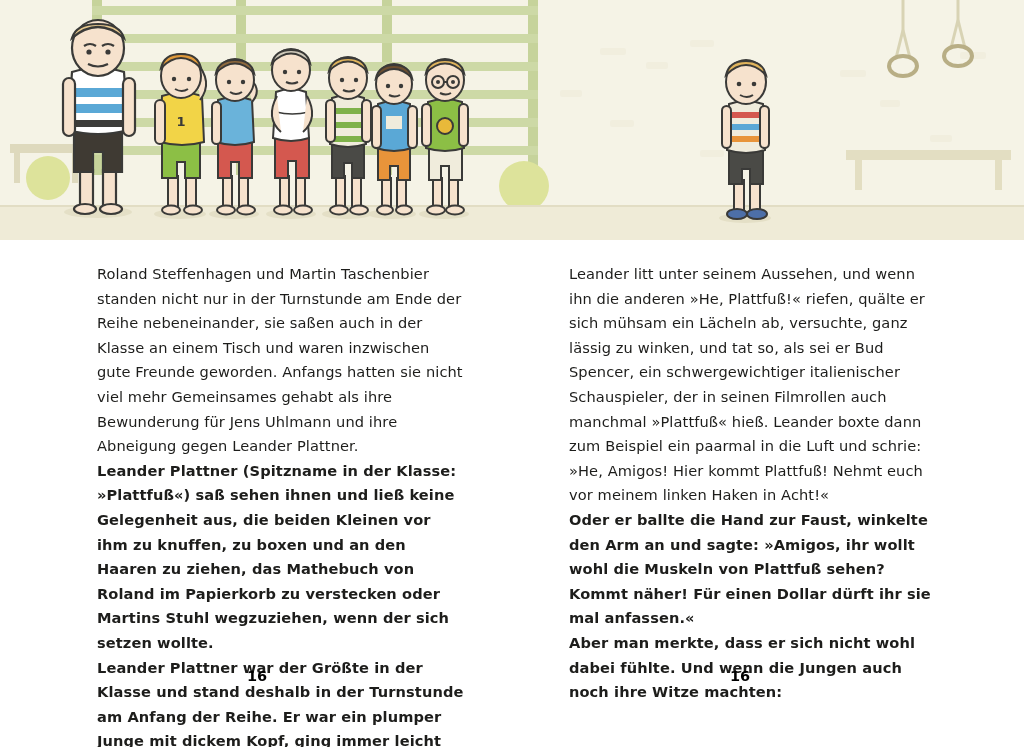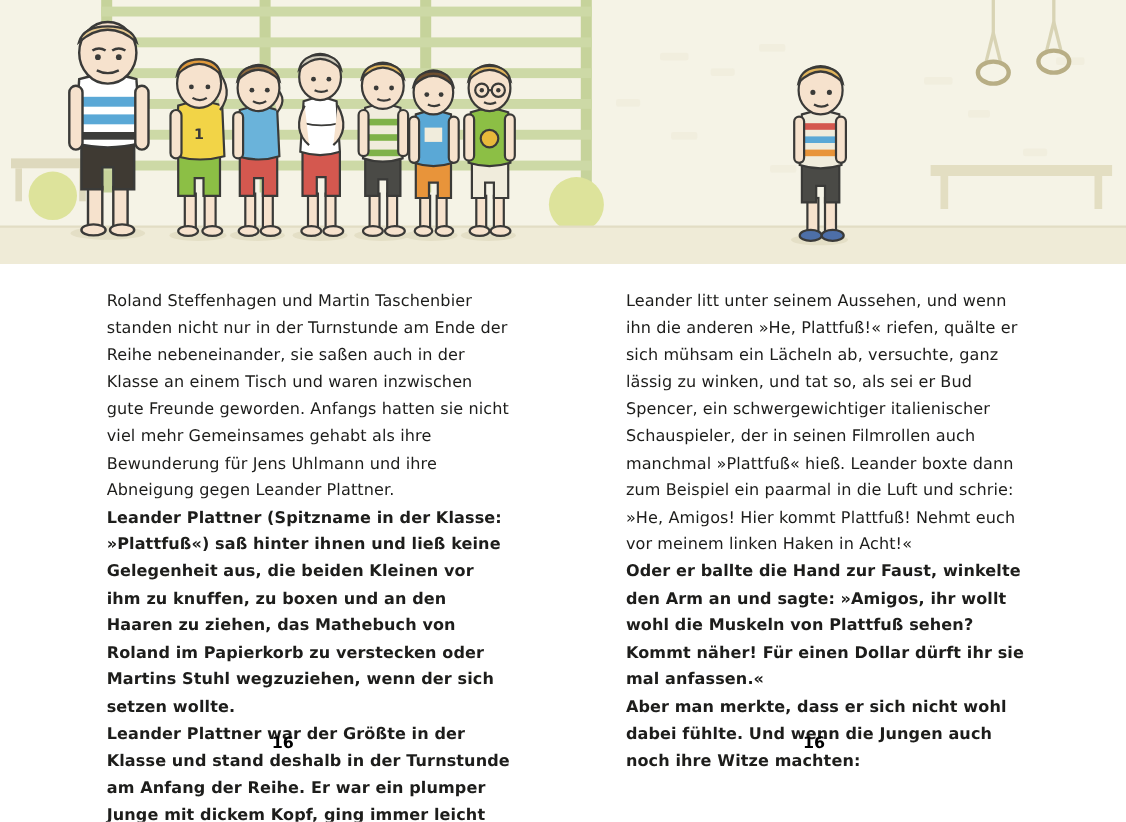--- a/index.html
+++ b/index.html
@@ -294,21 +294,21 @@
         <path d="M740 95 q7 4 13 0" stroke="#3a3a38" stroke-width="2" fill="none"></path>
       </g>
     </g>
   </svg>
 </div>
 
 <div class="page-body">
 
   <div class="column col-left">
     <p class="para">Roland Steffenhagen und Martin Taschenbier standen nicht nur in der Turnstunde am Ende der Reihe nebeneinander, sie saßen auch in der Klasse an einem Tisch und waren inzwischen gute Freunde geworden. Anfangs hatten sie nicht viel mehr Gemeinsames gehabt als ihre Bewunderung für Jens Uhlmann und ihre Abneigung gegen Leander Plattner.</p>
-    <p class="para">Leander Plattner (Spitzname in der Klasse: »Plattfuß«) saß hinter ihnen und ließ keine Gelegenheit aus, die beiden Kleinen vor ihm zu knuffen, zu boxen und an den Haaren zu ziehen, das Mathebuch von Roland im Papierkorb zu verstecken oder Martins Stuhl wegzuziehen, wenn der sich setzen wollte.</p>
+    <p class="para">Leander Plattner (Spitzname in der Klasse: »Plattfuß«) saß sehen ihnen und ließ keine Gelegenheit aus, die beiden Kleinen vor ihm zu knuffen, zu boxen und an den Haaren zu ziehen, das Mathebuch von Roland im Papierkorb zu verstecken oder Martins Stuhl wegzuziehen, wenn der sich setzen wollte.</p>
     <p class="para">Leander Plattner war der Größte in der Klasse und stand deshalb in der Turnstunde am Anfang der Reihe. Er war ein plumper Junge mit dickem Kopf, ging immer leicht vornübergebeugt und ließ dabei die langen</p>
   </div>
 
   <div class="column col-right">
     <p class="para">Leander litt unter seinem Aussehen, und wenn ihn die anderen »He, Plattfuß!« riefen, quälte er sich mühsam ein Lächeln ab, versuchte, ganz lässig zu winken, und tat so, als sei er Bud Spencer, ein schwergewichtiger italienischer Schauspieler, der in seinen Filmrollen auch manchmal »Plattfuß« hieß. Leander boxte dann zum Beispiel ein paarmal in die Luft und schrie: »He, Amigos! Hier kommt Plattfuß! Nehmt euch vor meinem linken Haken in Acht!«</p>
     <p class="para">Oder er ballte die Hand zur Faust, winkelte den Arm an und sagte: »Amigos, ihr wollt wohl die Muskeln von Plattfuß sehen? Kommt näher! Für einen Dollar dürft ihr sie mal anfassen.«</p>
     <p class="para">Aber man merkte, dass er sich nicht wohl dabei fühlte. Und wenn die Jungen auch noch ihre Witze machten:</p>
   </div>
 
 </div>

